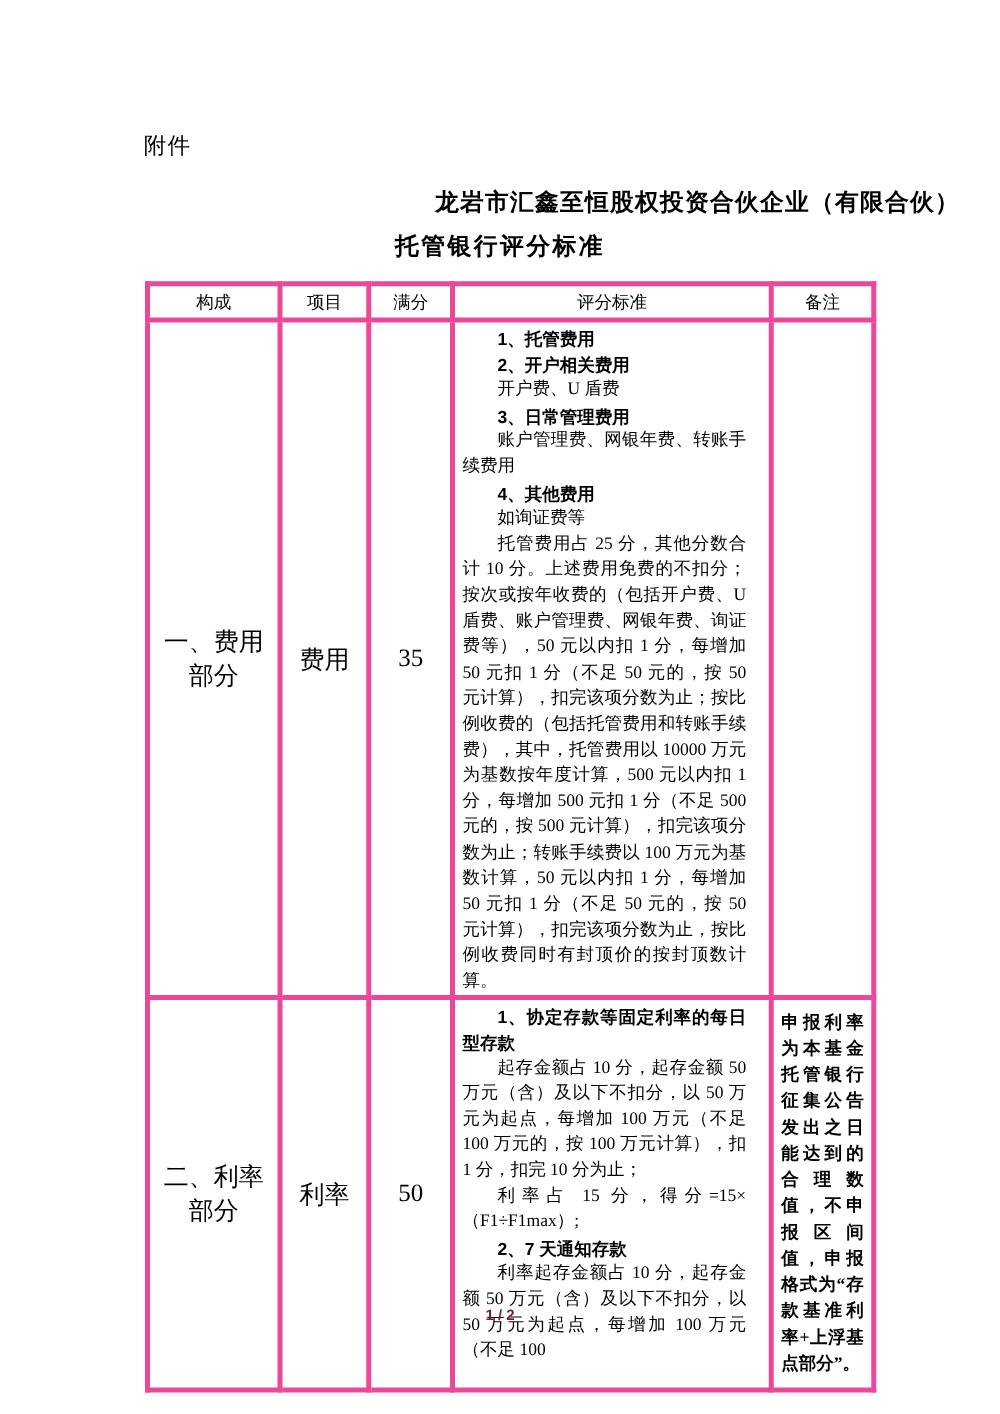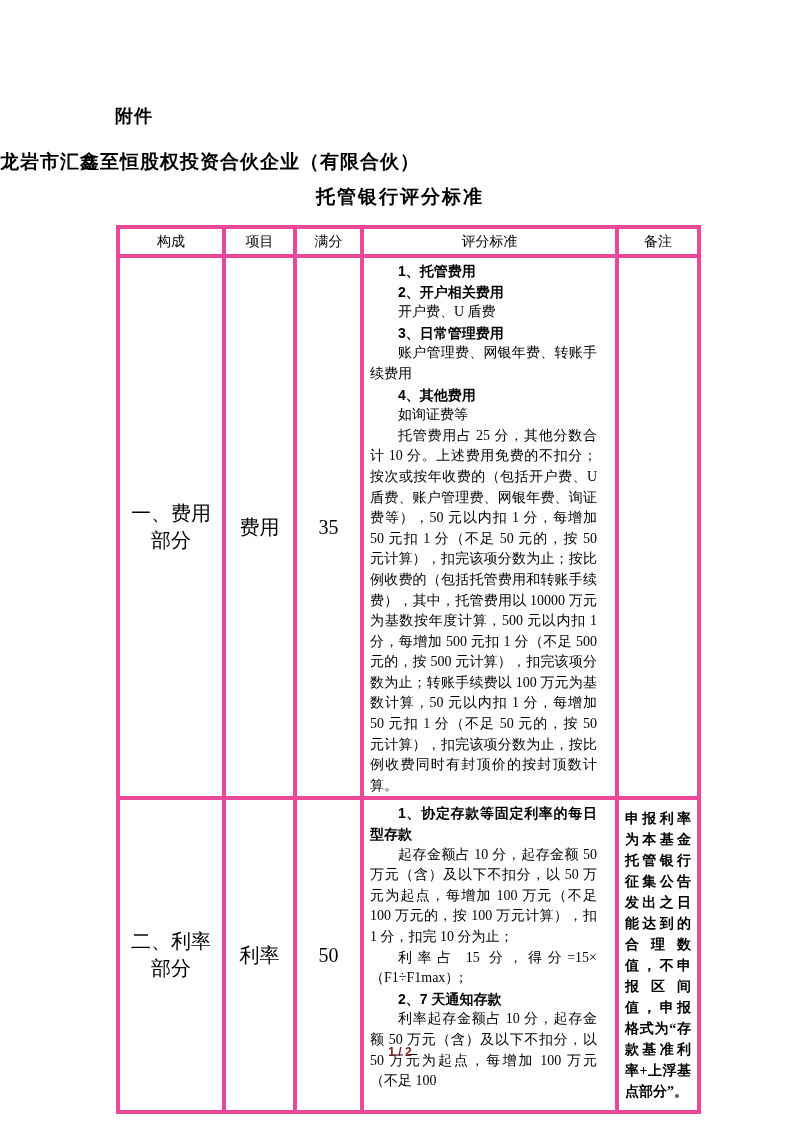--- a/index.html
+++ b/index.html
@@ -3,25 +3,25 @@
 <meta charset="utf-8">
 <style>
   html,body { margin:0; padding:0; }
   body {
     width:800px; height:1131px; background:#ffffff; position:relative;
     font-family:"Liberation Serif","DejaVu Serif",serif; color:#000;
     -webkit-font-smoothing:antialiased;
   }
   .attachment {
     position:absolute; left:115px; top:104px;
-    font-size:18px; font-weight:bold; letter-spacing:1px;
+    font-size:18px; font-weight:normal; letter-spacing:1px;
   }
   .doc-title {
     position:absolute; left:0; top:149px; width:768px;
-    text-align:left; font-size:19px; font-weight:bold; letter-spacing:1px;
+    text-align:right; font-size:19px; font-weight:bold; letter-spacing:1px;
   }
   .doc-subtitle {
     position:absolute; left:0; top:184px; width:800px;
     text-align:center; font-size:19px; font-weight:bold; letter-spacing:2px;
   }
   table.score-table {
     position:absolute; left:116px; top:225px;
     border-collapse:collapse; table-layout:fixed; width:581px;
   }
   .score-table td, .score-table th { border:4px solid #ec4899; }

